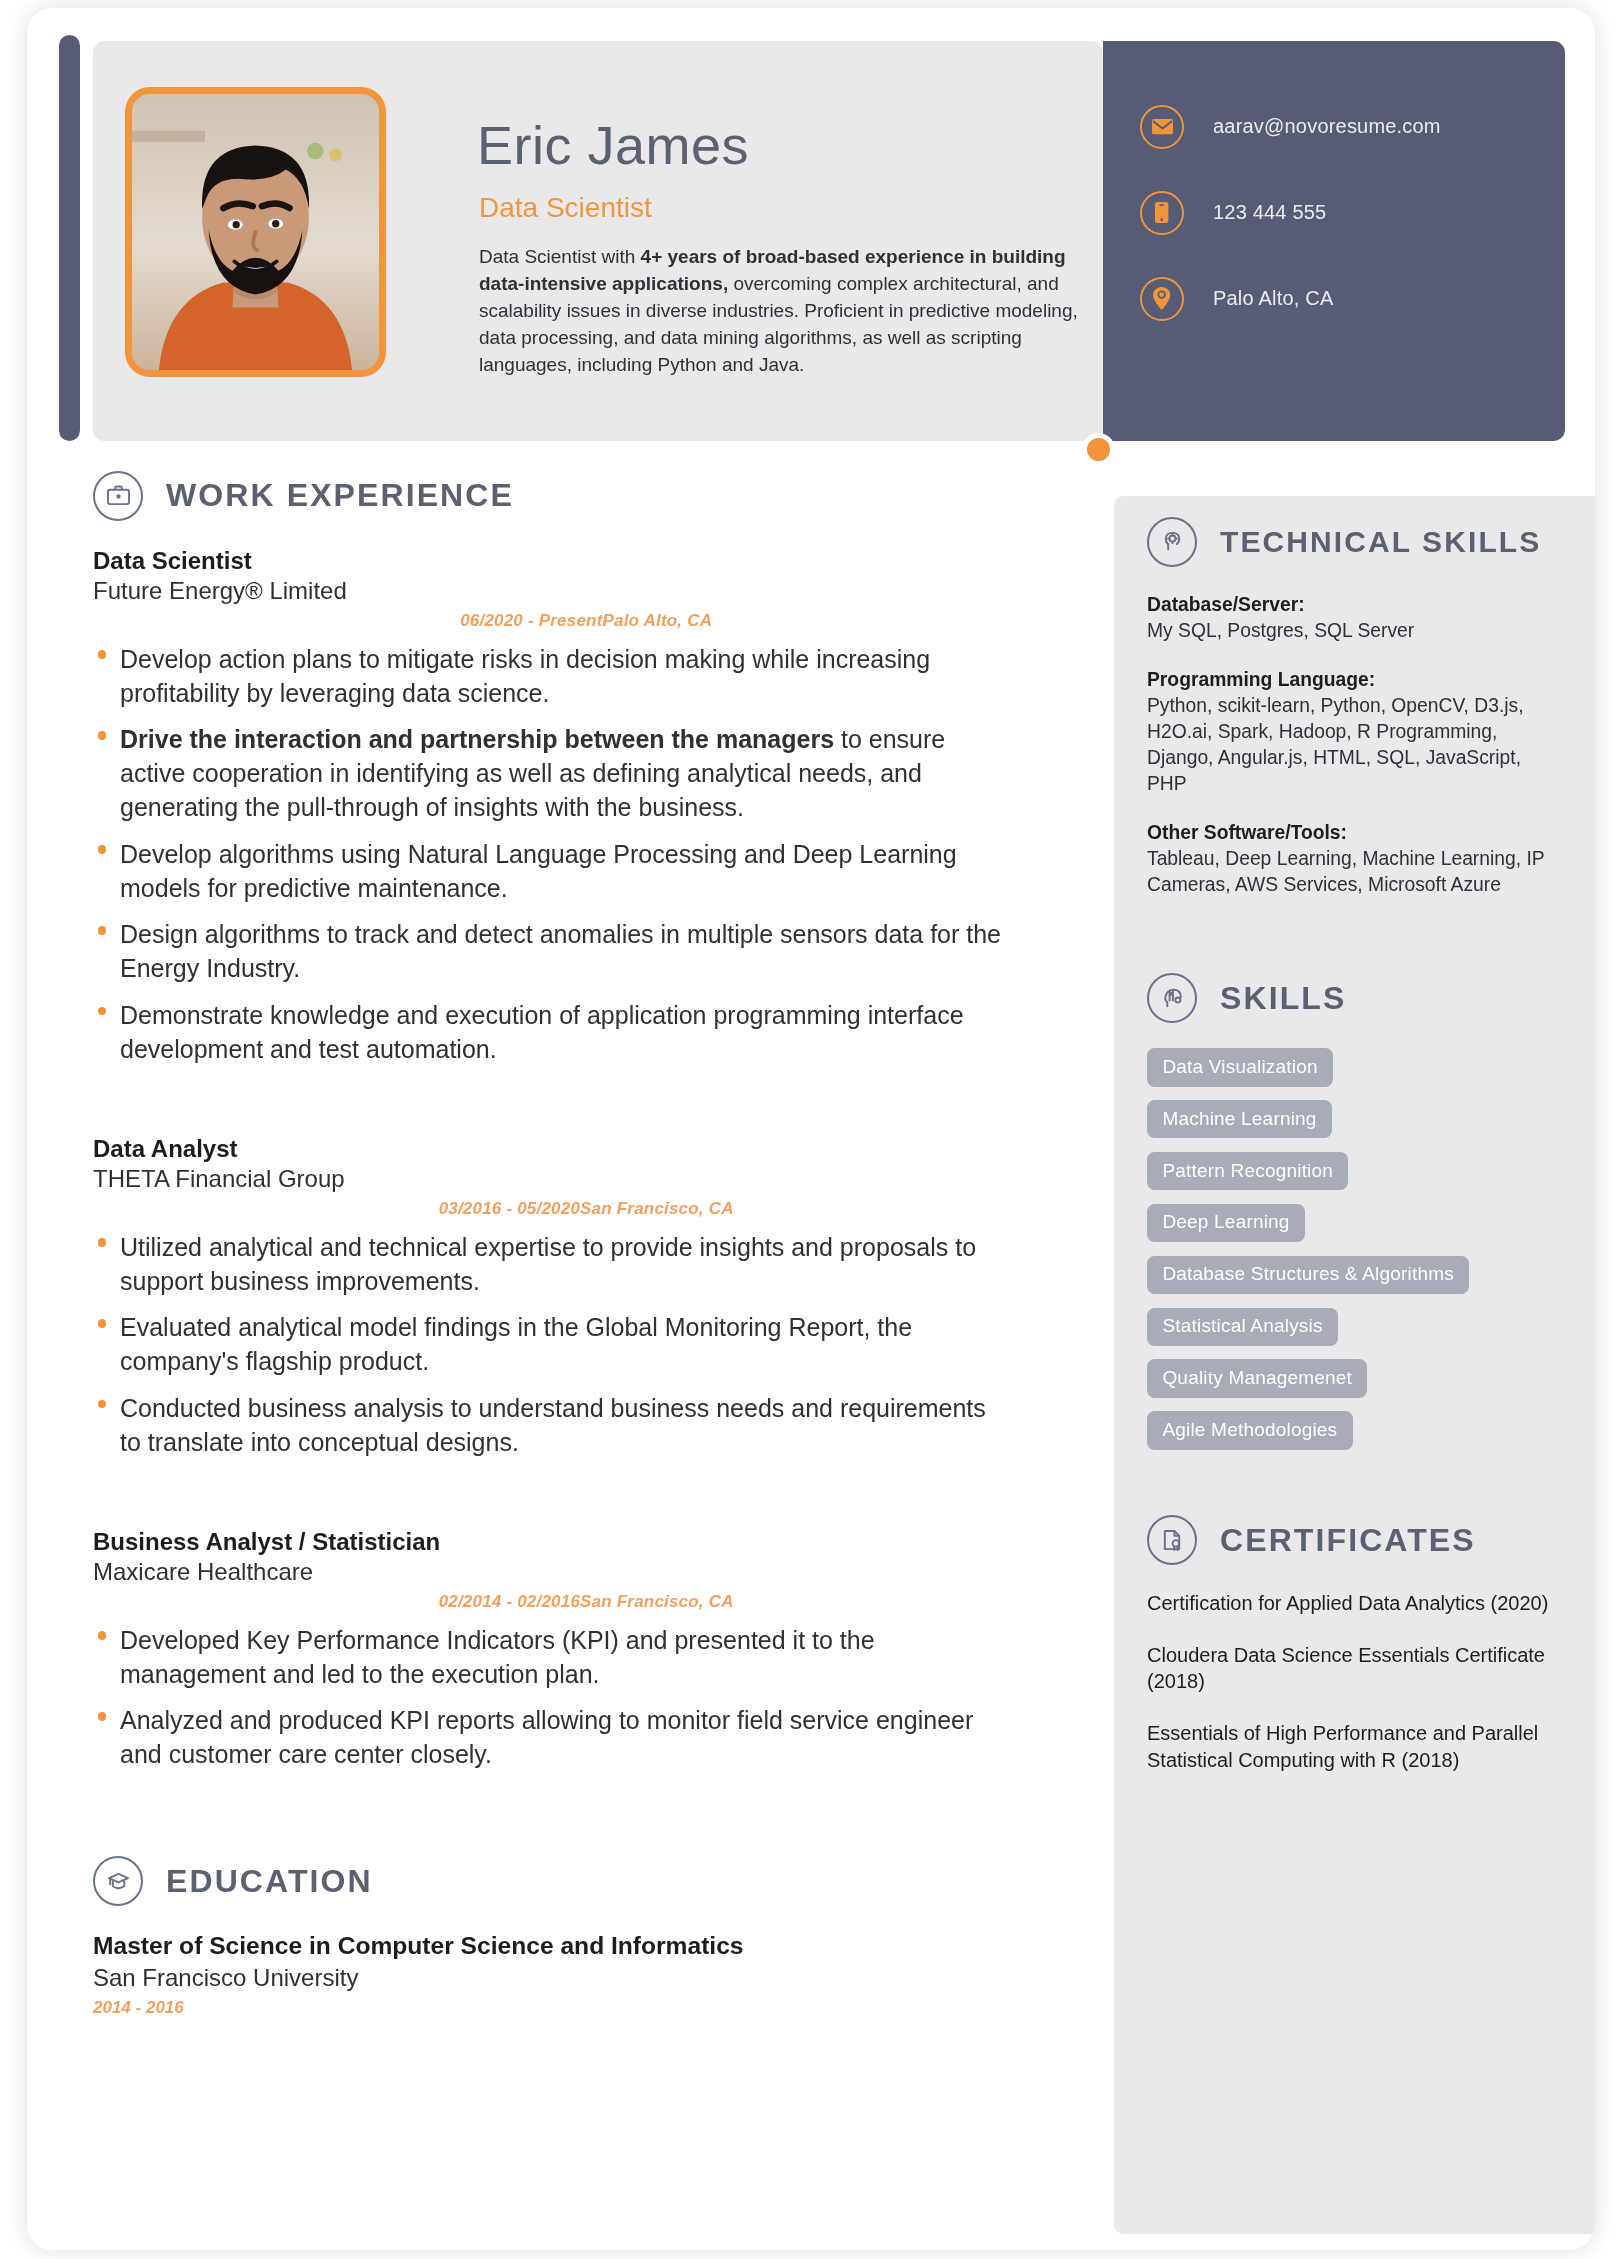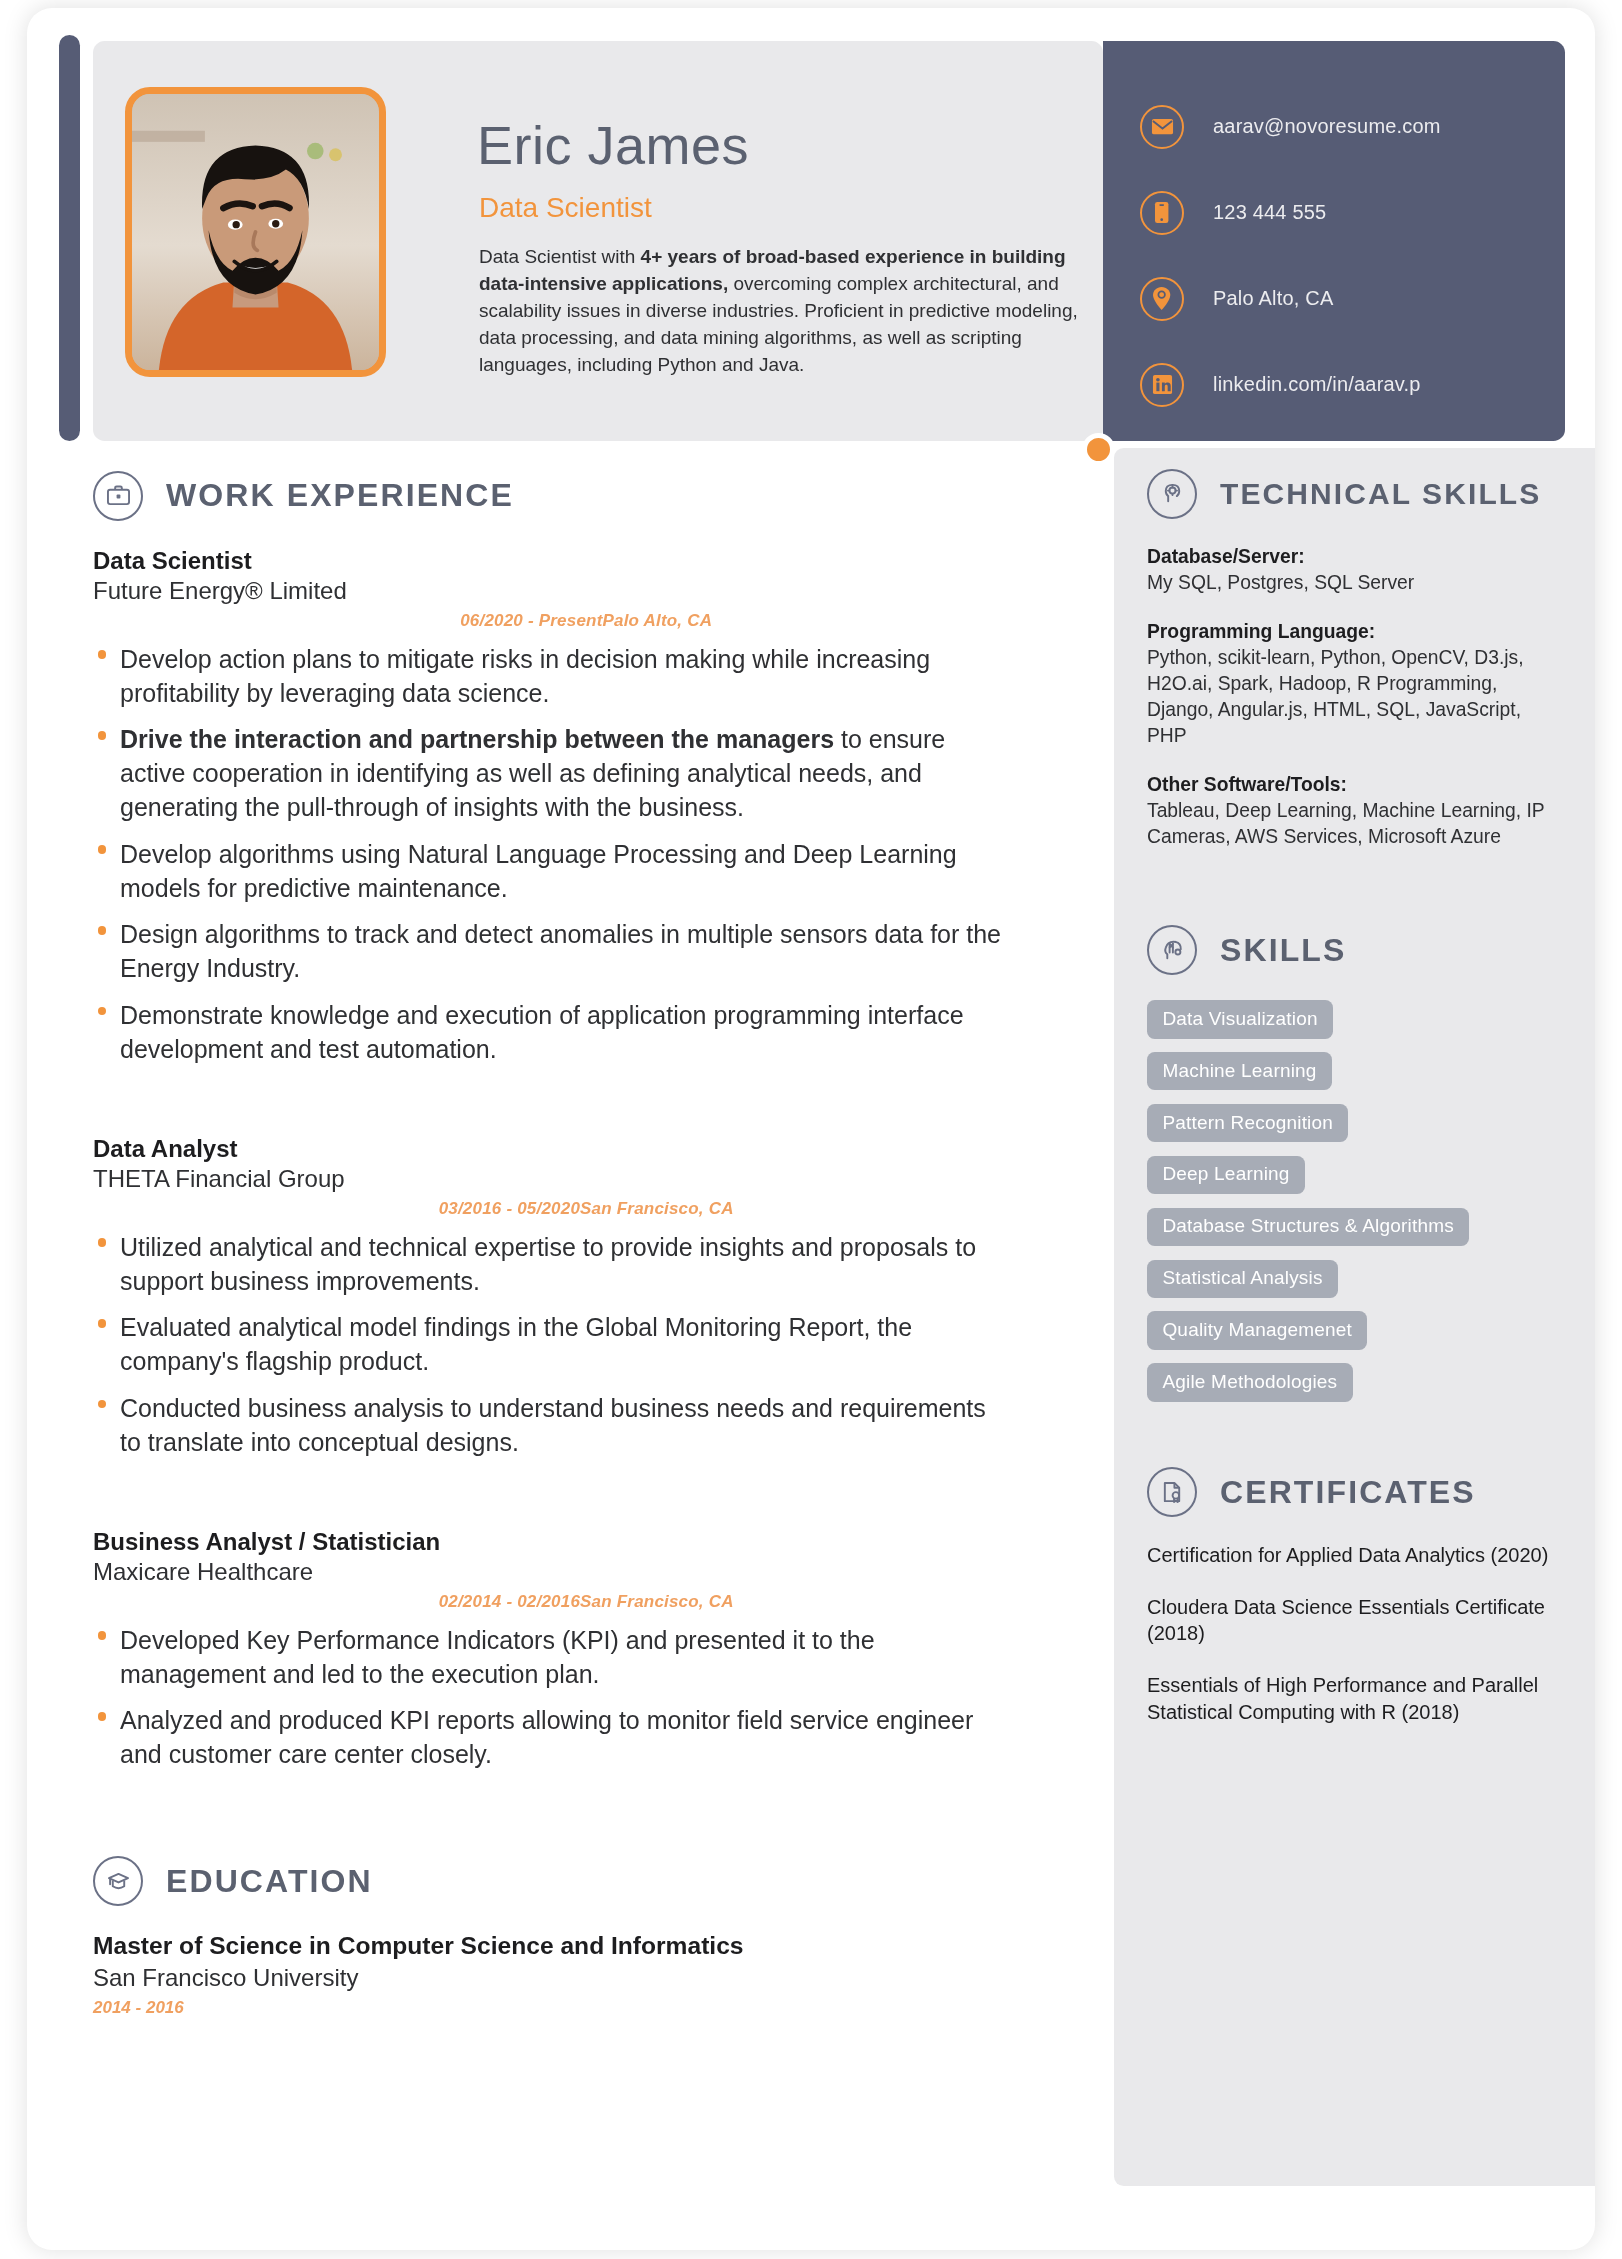--- a/index.html
+++ b/index.html
@@ -125,21 +125,21 @@
   }
 
   
   .main-left {
     position:absolute;
     left:66px; top:463px;
     width:994px;
   }
   .main-right {
     position:absolute;
-    left:1087px; top:440px;
+    left:1087px; top:488px;
     width:483px; height:1738px;
     background:#e9e9eb;
     border-radius:9.7px 0 0 9.7px;
     padding:21px 33px 0 33px;
   }
 
   
   .section-head {
     display:flex; align-items:center;
     margin-bottom:25px;
@@ -353,31 +353,20 @@
       <div class="contact-row">
         <span class="contact-icon">
           <svg width="19.3" height="25" viewBox="0 0 20 26" aria-hidden="true">
             <path d="M10 1 C4.8 1 1 4.8 1 9.4 C1 15.5 10 25 10 25 C10 25 19 15.5 19 9.4 C19 4.8 15.2 1 10 1 Z" fill="#f2943c"></path>
             <circle cx="10" cy="9" r="3.4" fill="none" stroke="#565c75" stroke-width="1.8"></circle>
           </svg>
         </span>
         <span class="contact-text">Palo Alto, CA</span>
       </div>
 
-      <div class="contact-row">
-        <span class="contact-icon">
-          <svg width="21" height="21" viewBox="0 0 22 22" aria-hidden="true">
-            <rect x="1" y="1" width="20" height="20" rx="2" fill="#f2943c"></rect>
-            <rect x="4.6" y="9" width="3.2" height="9" fill="#565c75"></rect>
-            <circle cx="6.2" cy="6" r="1.9" fill="#565c75"></circle>
-            <path d="M10.4 18 v-9 h3 v1.3 c.8-1.2 2-1.5 3.1-1.5 2 0 3.1 1.3 3.1 3.8 V18 h-3.2 v-4.8 c0-1.2-.45-1.9-1.5-1.9 -1 0-1.5.7-1.5 1.9 V18 z" fill="#565c75"></path>
-          </svg>
-        </span>
-        <span class="contact-text">linkedin.com/in/aarav.p</span>
-      </div>
 
     </div>
   </div>
 
   <div class="orange-dot"></div>
 
   <div class="main-left">
 
     <div class="section-head">
       <span class="sec-icon">

